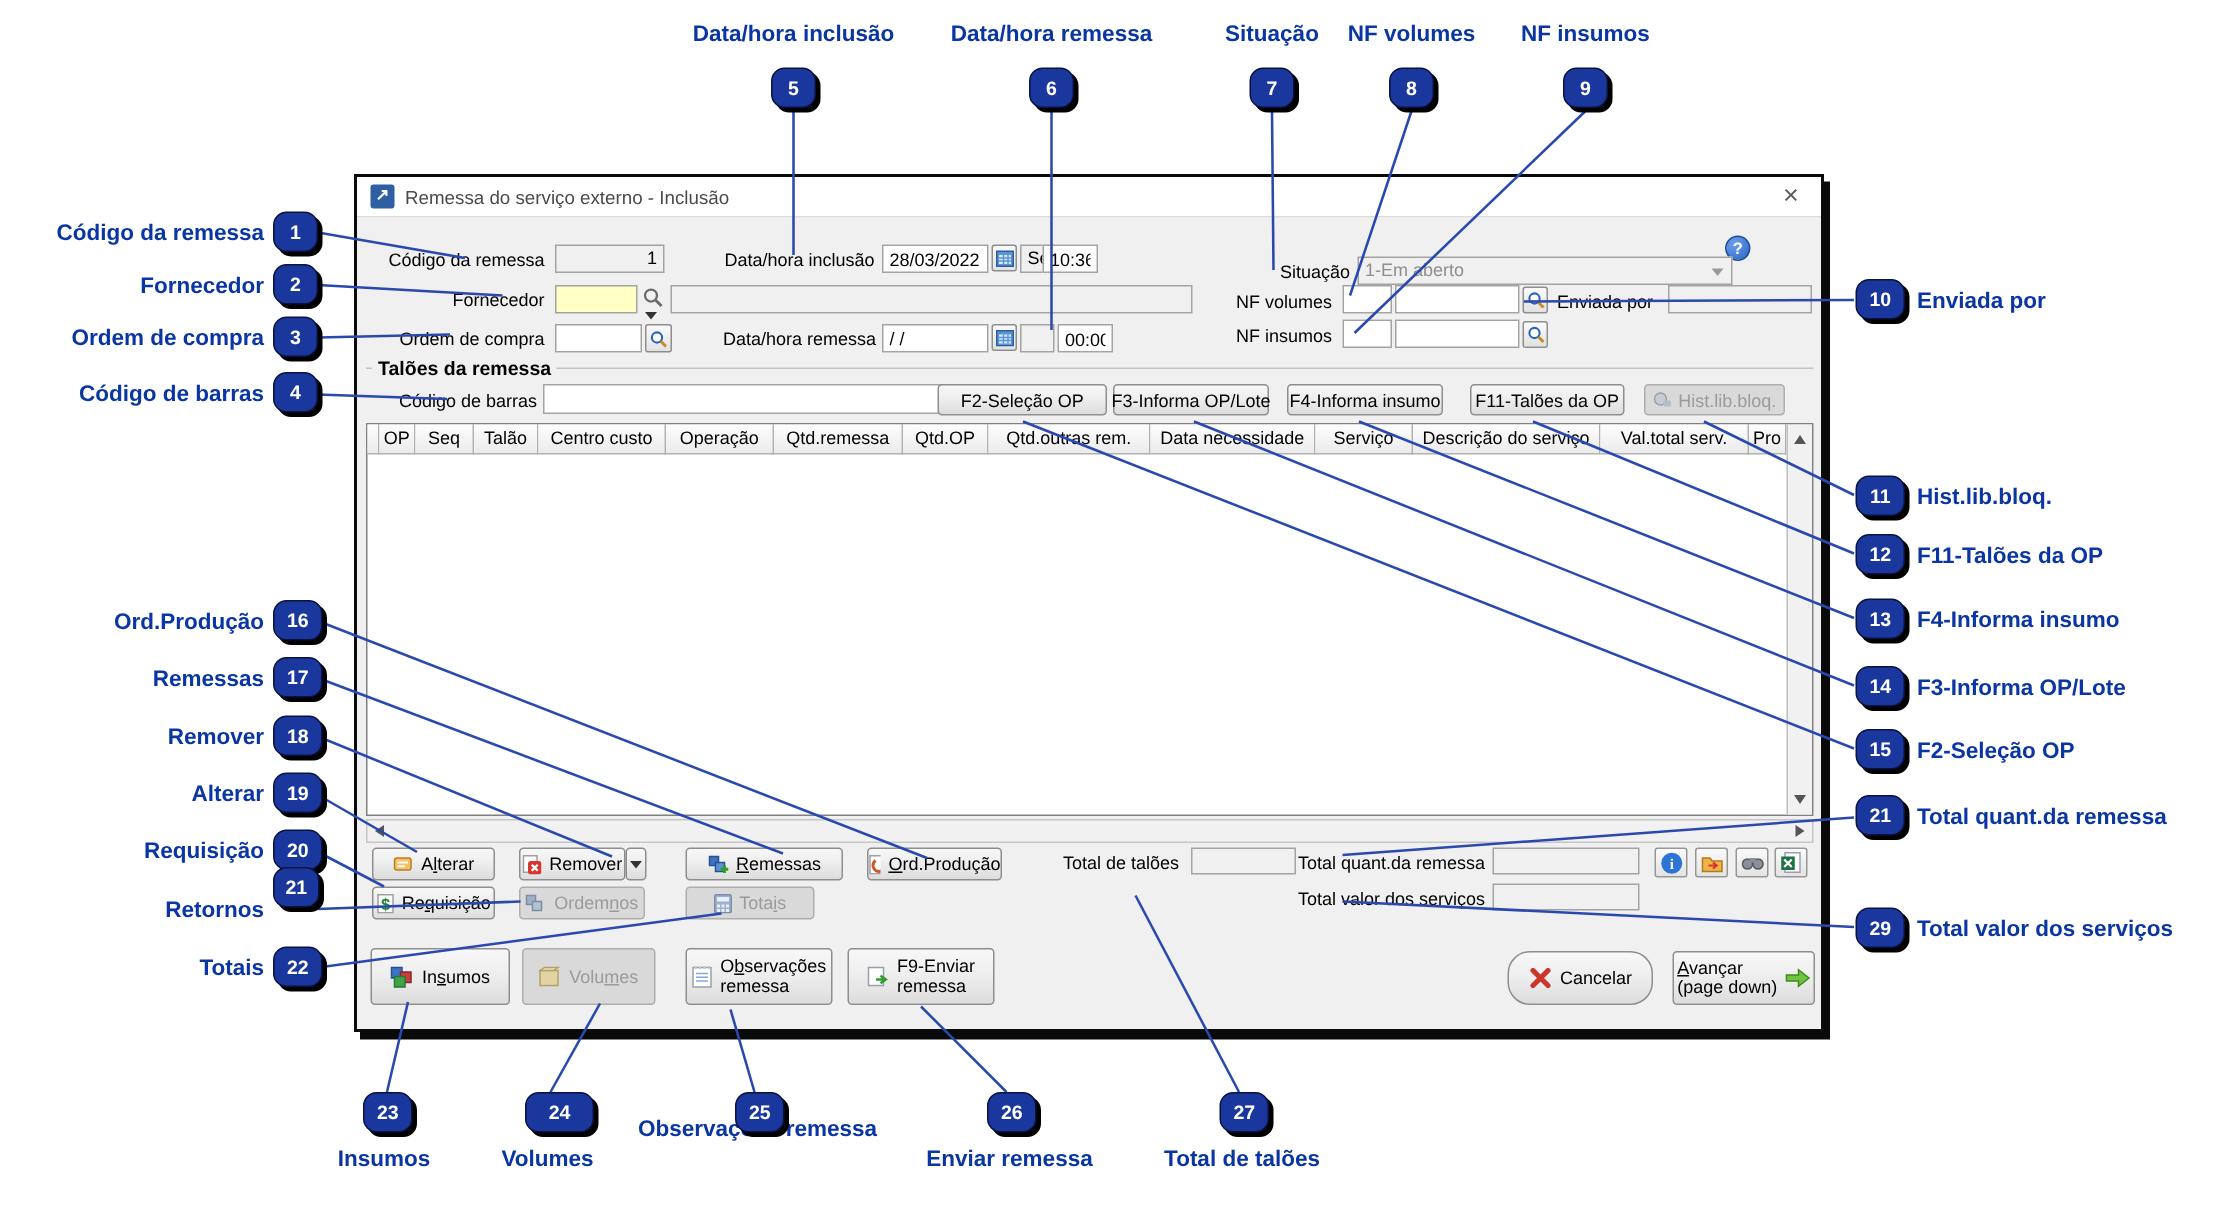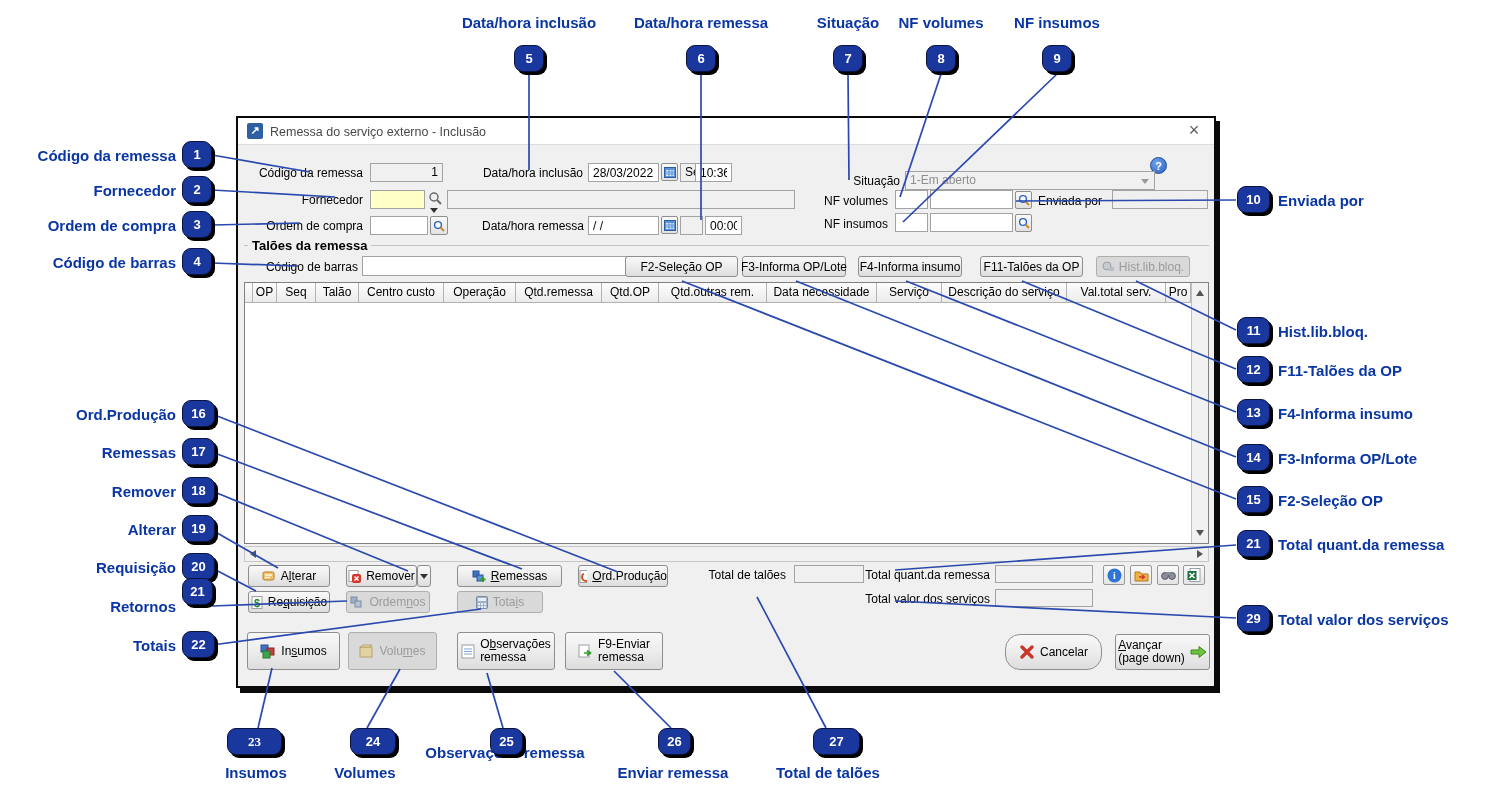--- a/index.html
+++ b/index.html
@@ -426,27 +426,27 @@
     <div class="badge" style="left: 182px; top: 477px; width: 33px;">18</div>
     <div class="clabel right" style="left: 176px; top: 483px;">Remover</div>
     <div class="badge" style="left: 182px; top: 515px; width: 33px;">19</div>
     <div class="clabel right" style="left: 176px; top: 521px;">Alterar</div>
     <div class="badge" style="left: 182px; top: 553px; width: 33px;">20</div>
     <div class="clabel right" style="left: 176px; top: 559px;">Requisição</div>
     <div class="badge" style="left: 182px; top: 578px; width: 31px;">21</div>
     <div class="clabel right" style="left: 176px; top: 598px;">Retornos</div>
     <div class="badge" style="left: 182px; top: 631px; width: 33px;">22</div>
     <div class="clabel right" style="left: 176px; top: 637px;">Totais</div>
-    <div class="badge" style="left: 227px; top: 728px; width: 55px; font-family: Liberation Serif, serif;">23</div>
+    <div class="badge" style="left: 242px; top: 728px; width: 33px;">23</div>
     <div class="clabel center" style="left: 256px; top: 764px;">Insumos</div>
     <div class="badge" style="left: 350px; top: 728px; width: 46px;">24</div>
     <div class="clabel center" style="left: 365px; top: 764px;">Volumes</div>
     <div class="badge" style="left: 490px; top: 728px; width: 33px;">25</div>
     <div class="clabel center" style="left: 505px; top: 744px;">Observações remessa</div>
     <div class="badge" style="left: 658px; top: 728px; width: 33px;">26</div>
     <div class="clabel center" style="left: 673px; top: 764px;">Enviar remessa</div>
-    <div class="badge" style="left: 813px; top: 728px; width: 47px;">27</div>
+    <div class="badge" style="left: 813px; top: 728px; width: 33px;">27</div>
     <div class="clabel center" style="left: 828px; top: 764px;">Total de talões</div>
     <div class="badge" style="left: 1237px; top: 530px; width: 33px;">21</div>
     <div class="clabel left" style="left: 1278px; top: 536px;">Total quant.da remessa</div>
     <div class="badge" style="left: 1237px; top: 605px; width: 33px;">29</div>
     <div class="clabel left" style="left: 1278px; top: 611px;">Total valor dos serviços</div>
   </div>
 
 </body></html>

